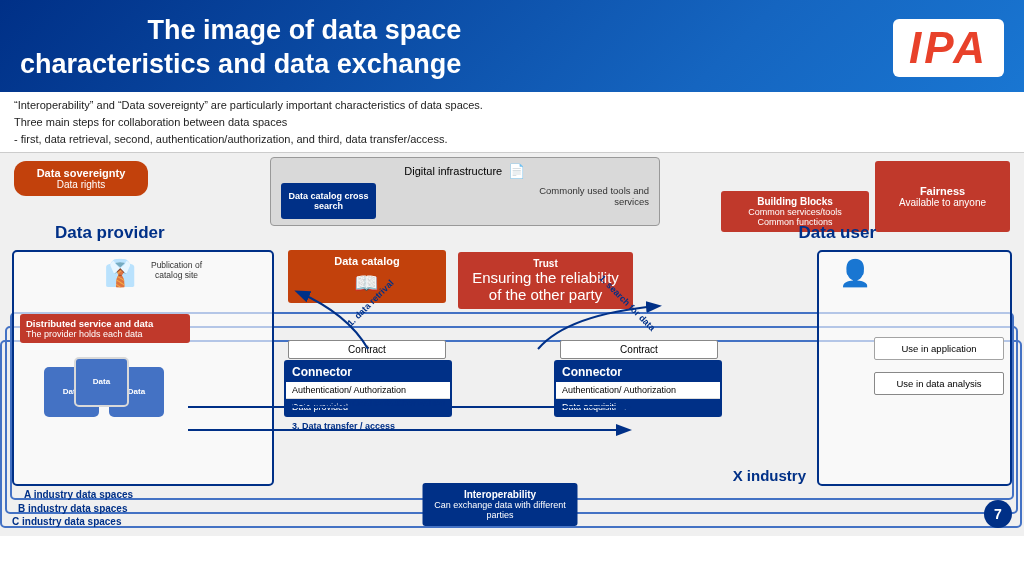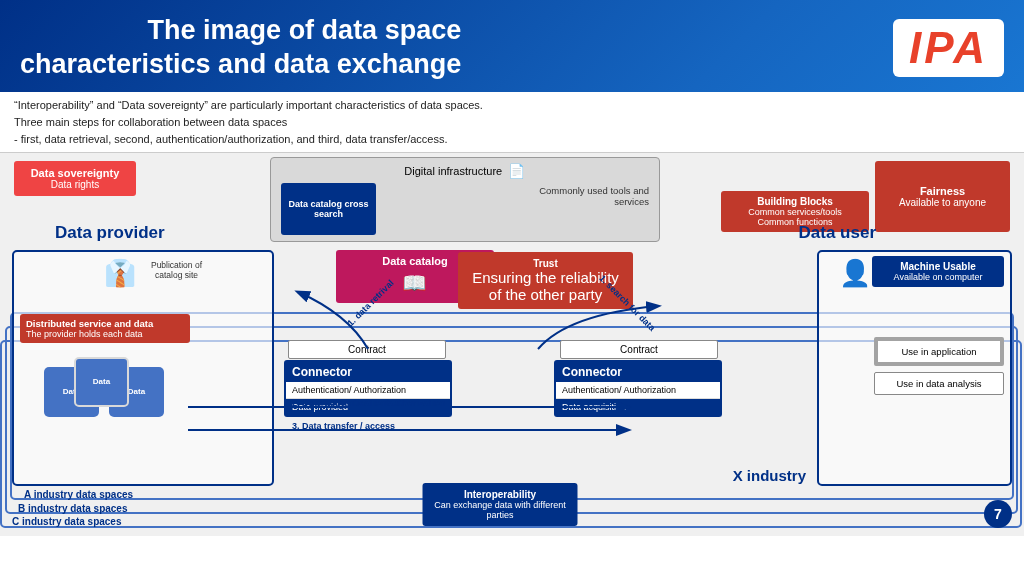--- a/index.html
+++ b/index.html
@@ -24,37 +24,37 @@
 </div>
 
 <div style="background:#fff;padding:5px 14px 4px;font-size:11px;color:#222;line-height:1.55;border-bottom:1px solid #ccc;">
   <div>“Interoperability” and “Data sovereignty” are particularly important characteristics of data spaces.</div>
   <div>Three main steps for collaboration between data spaces</div>
   <div> - first, data retrieval, second, authentication/authorization, and third, data transfer/access.</div>
 </div>
 
 <div style="position:relative;background:#f0f0f0;height:383px;overflow:hidden;">
 
-  <div style="position:absolute;top:8px;left:14px;background:#ef4444;color:#fff;padding:6px 10px;font-size:11px;font-weight:bold;width:122px;text-align:center;border-radius:3px;">
+  <div style="position:absolute;top:8px;left:14px;background:#c2410c;color:#fff;padding:6px 10px;font-size:11px;font-weight:bold;width:134px;text-align:center;border-radius:12px;">
     <div>Data sovereignty</div>
     <div style="font-weight:normal;font-size:10px;">Data rights</div>
   </div>
 
   <div style="position:absolute;top:8px;right:14px;background:#c0392b;color:#fff;padding:24px 10px;font-size:11px;font-weight:bold;width:135px;text-align:center;border-radius:3px;">
     <div>Fairness</div>
     <div style="font-weight:normal;font-size:10px;">Available to anyone</div>
   </div>
 
   <div style="position:absolute;top:4px;left:270px;width:390px;background:#d9d9d9;border:1.5px solid #999;border-radius:4px;padding:5px 10px 6px;">
     <div style="font-size:11px;text-align:center;display:flex;align-items:center;justify-content:center;gap:6px;">
       <span>Digital infrastructure</span>
       <span style="font-size:14px;">📄</span>
     </div>
     <div style="display:flex;justify-content:space-between;align-items:flex-start;margin-top:4px;">
-      <div style="background:#003087;color:#fff;font-size:9px;font-weight:bold;padding:16px 7px;border-radius:3px;text-align:center;width:95px;">Data catalog cross search</div>
+      <div style="background:#003087;color:#fff;font-size:9px;font-weight:bold;padding:8px 7px;border-radius:3px;text-align:center;width:95px;">Data catalog cross search</div>
       <div style="font-size:9.5px;color:#333;text-align:right;max-width:115px;padding-top:2px;">Commonly used tools and services</div>
     </div>
   </div>
 
   <div style="position:absolute;top:38px;right:155px;background:#c0392b;color:#fff;padding:5px 8px;font-size:10px;font-weight:bold;width:148px;text-align:center;border-radius:3px;">
     <div>Building Blocks</div>
     <div style="font-weight:normal;font-size:9px;">Common services/tools</div>
     <div style="font-weight:normal;font-size:9px;">Common functions</div>
   </div>
 
@@ -85,21 +85,21 @@
         <div style="position:absolute;top:0px;left:40px;width:55px;height:50px;background:#4472c4;border-radius:5px;color:#fff;font-size:8px;display:flex;align-items:center;justify-content:center;font-weight:bold;border:2px solid #d9d9d9;">Data</div>
       </div>
     </div>
 
     <div style="position:absolute;bottom:30px;left:16px;font-size:10px;font-weight:bold;color:#003087;">A industry data spaces</div>
     <div style="position:absolute;bottom:16px;left:10px;font-size:10px;font-weight:bold;color:#003087;">B industry data spaces</div>
     <div style="position:absolute;bottom:3px;left:4px;font-size:10px;font-weight:bold;color:#003087;">C industry data spaces</div>
 
     <div style="position:absolute;top:2px;left:272px;width:440px;bottom:0;">
 
-      <div style="position:absolute;top:0;left:8px;width:158px;background:#be185d;color:#fff;font-size:11px;font-weight:bold;padding:5px 8px 8px;border-radius:3px;text-align:center;margin-left:48px;">
+      <div style="position:absolute;top:0;left:8px;width:158px;background:#c2410c;color:#fff;font-size:11px;font-weight:bold;padding:5px 8px 8px;border-radius:3px;text-align:center;">
         <div>Data catalog</div>
         <div style="font-size:20px;margin-top:4px;">📖</div>
       </div>
 
       <div style="position:absolute;top:2px;left:178px;width:175px;background:#c0392b;color:#fff;font-size:10px;font-weight:bold;padding:6px 8px;border-radius:3px;text-align:center;">
         <div>Trust</div>
         <div style="font-weight:normal;font-size:15px;">Ensuring the reliability of the other party</div>
       </div>
 
       <div style="position:absolute;top:90px;left:8px;width:158px;border:1px solid #888;background:#fff;text-align:center;font-size:10px;padding:3px 4px;border-radius:2px;">Contract</div>
@@ -130,26 +130,22 @@
       <div style="position:absolute;top:48px;left:60px;font-size:9px;font-weight:bold;color:#003087;transform:rotate(-45deg);white-space:nowrap;">1. data retrival</div>
       <div style="position:absolute;top:48px;right:55px;font-size:9px;font-weight:bold;color:#003087;transform:rotate(45deg);white-space:nowrap;">1. search for data</div>
       <div style="position:absolute;top:148px;left:12px;font-size:9px;font-weight:bold;color:#003087;white-space:nowrap;">2. User authentication/authorization</div>
       <div style="position:absolute;top:171px;left:12px;font-size:9px;font-weight:bold;color:#003087;white-space:nowrap;">3. Data transfer / access</div>
     </div>
 
     <div style="position:absolute;top:2px;right:4px;width:195px;bottom:44px;border:2px solid #003087;border-radius:5px;background:rgba(255,255,255,0.6);">
 
       <div style="position:absolute;top:6px;left:20px;font-size:26px;">👤</div>
 
-      <div style="position:absolute;top:4px;right:6px;width:132px;background:#003087;color:#fff;font-size:10px;font-weight:bold;padding:5px 8px;border-radius:3px;text-align:center;">
-        <div>Machine Usable</div>
-        <div style="font-weight:normal;font-size:9px;">Available on computer</div>
-      </div>
 
-      <div style="position:absolute;top:85px;right:6px;width:130px;border:4px solid #a3a3a3;background:#fff;text-align:center;font-size:9.5px;padding:5px 4px;border-radius:2px;">Use in application</div>
+      <div style="position:absolute;top:85px;right:6px;width:130px;border:1px solid #a3a3a3;background:#fff;text-align:center;font-size:9.5px;padding:5px 4px;border-radius:2px;">Use in application</div>
 
       <div style="position:absolute;top:120px;right:6px;width:130px;border:1px solid #888;background:#fff;text-align:center;font-size:9.5px;padding:5px 4px;border-radius:2px;">Use in data analysis</div>
     </div>
 
     <div style="position:absolute;bottom:46px;right:210px;font-size:15px;font-weight:bold;color:#003087;">X industry</div>
 
     <svg style="position:absolute;top:0;left:0;width:100%;height:100%;pointer-events:none;" viewBox="0 0 1008 270">
       <defs>
         <marker id="arrowBlue" markerWidth="8" markerHeight="8" refX="6" refY="3" orient="auto">
           <path d="M0,0 L0,6 L8,3 z" fill="#003087"></path>

